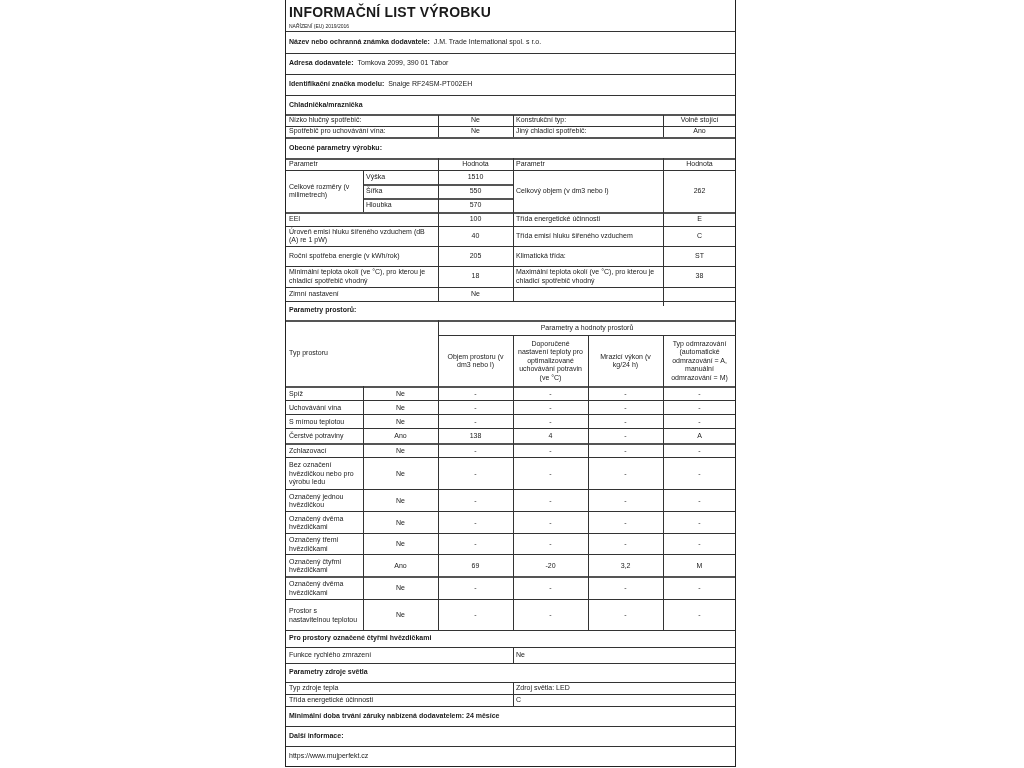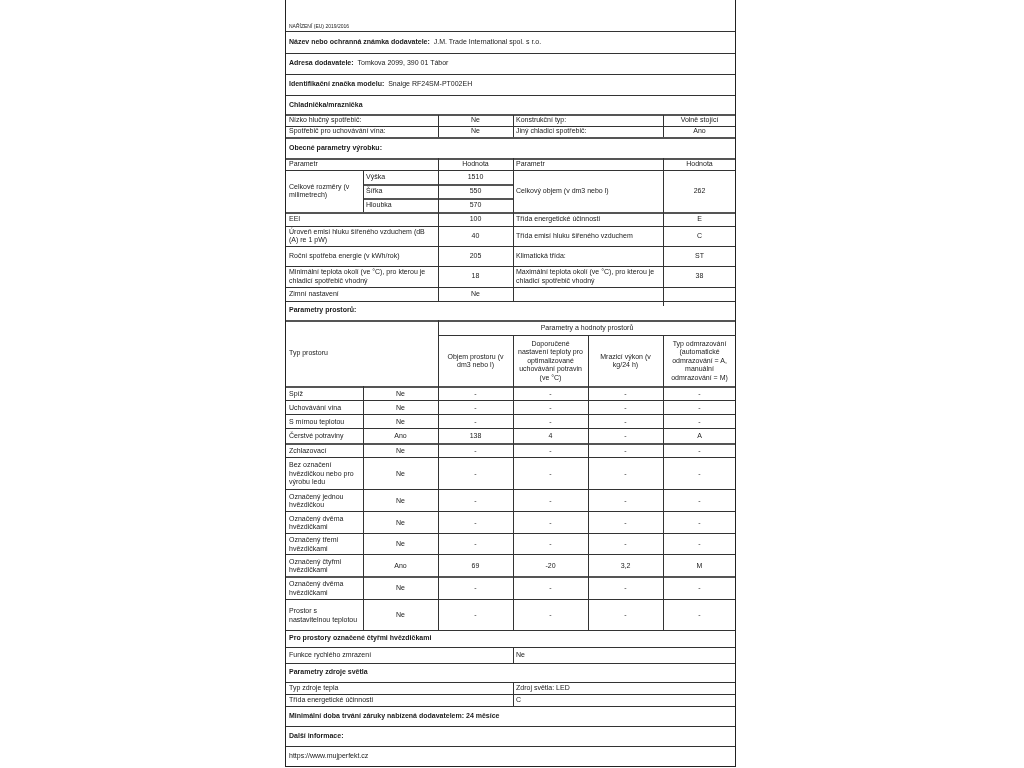--- a/index.html
+++ b/index.html
@@ -17,20 +17,21 @@
   .title { font-size:14px; font-weight:bold; line-height:16px; letter-spacing:0.2px; }
   .small { font-size:5px; line-height:6px; }
   .cell { position:absolute; display:flex; align-items:center; box-sizing:border-box; padding:0 3px; font-size:7px; line-height:8.5px; }
   .cell.center { justify-content:center; text-align:center; }
 </style>
 </head>
 <body>
 
 <div class="sheet">
 
+  <div class="t title" style="left:3px;top:4px;">INFORMAČNÍ LIST VÝROBKU</div>
   <div class="t small" style="left:3px;top:23px;">NAŘÍZENÍ (EU) 2019/2016</div>
   <div class="hl" style="top:31px;"></div>
 
   <div class="cell" style="left:0;top:31px;width:449px;height:22px;">
     <span class="b">Název nebo ochranná známka dodavatele:</span>&nbsp;&nbsp;<span>J.M. Trade International spol. s r.o.</span>
   </div>
   <div class="hl" style="top:53px;"></div>
   <div class="cell" style="left:0;top:53px;width:449px;height:21px;">
     <span class="b">Adresa dodavatele:</span>&nbsp;&nbsp;<span>Tomkova 2099, 390 01 Tábor</span>
   </div>

